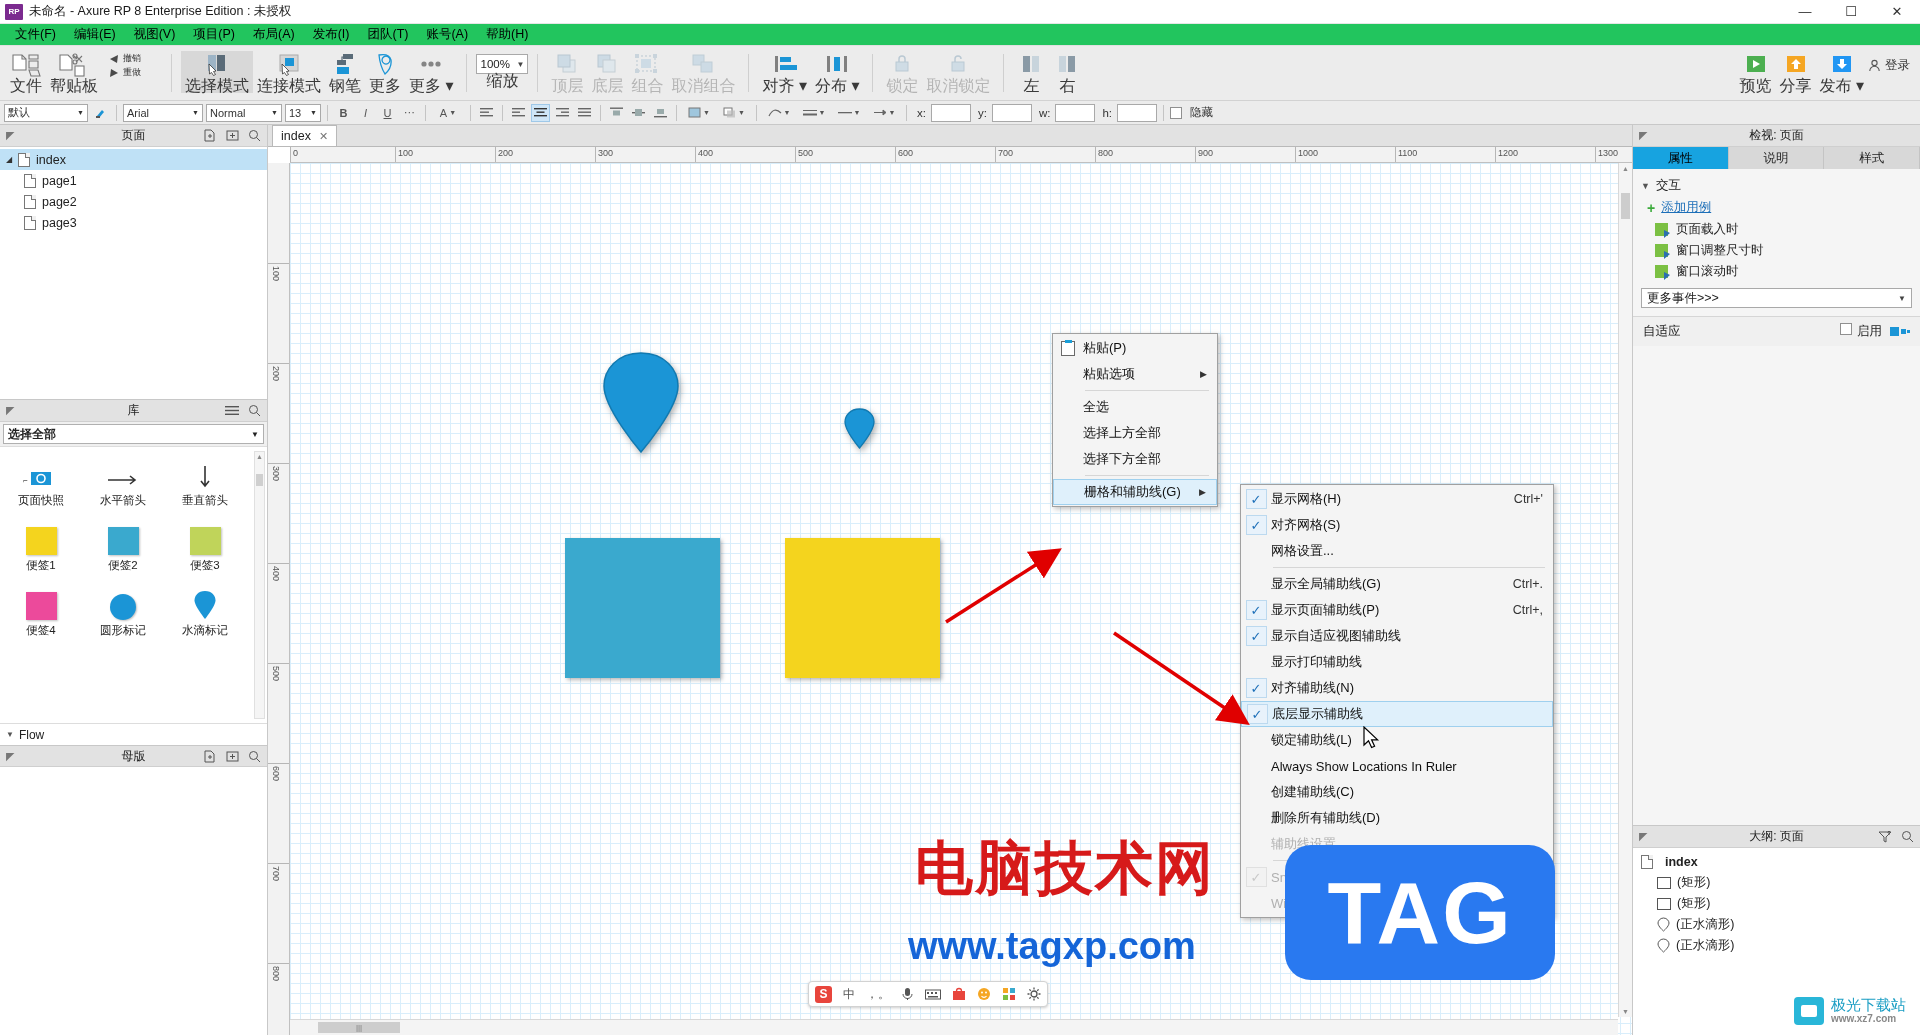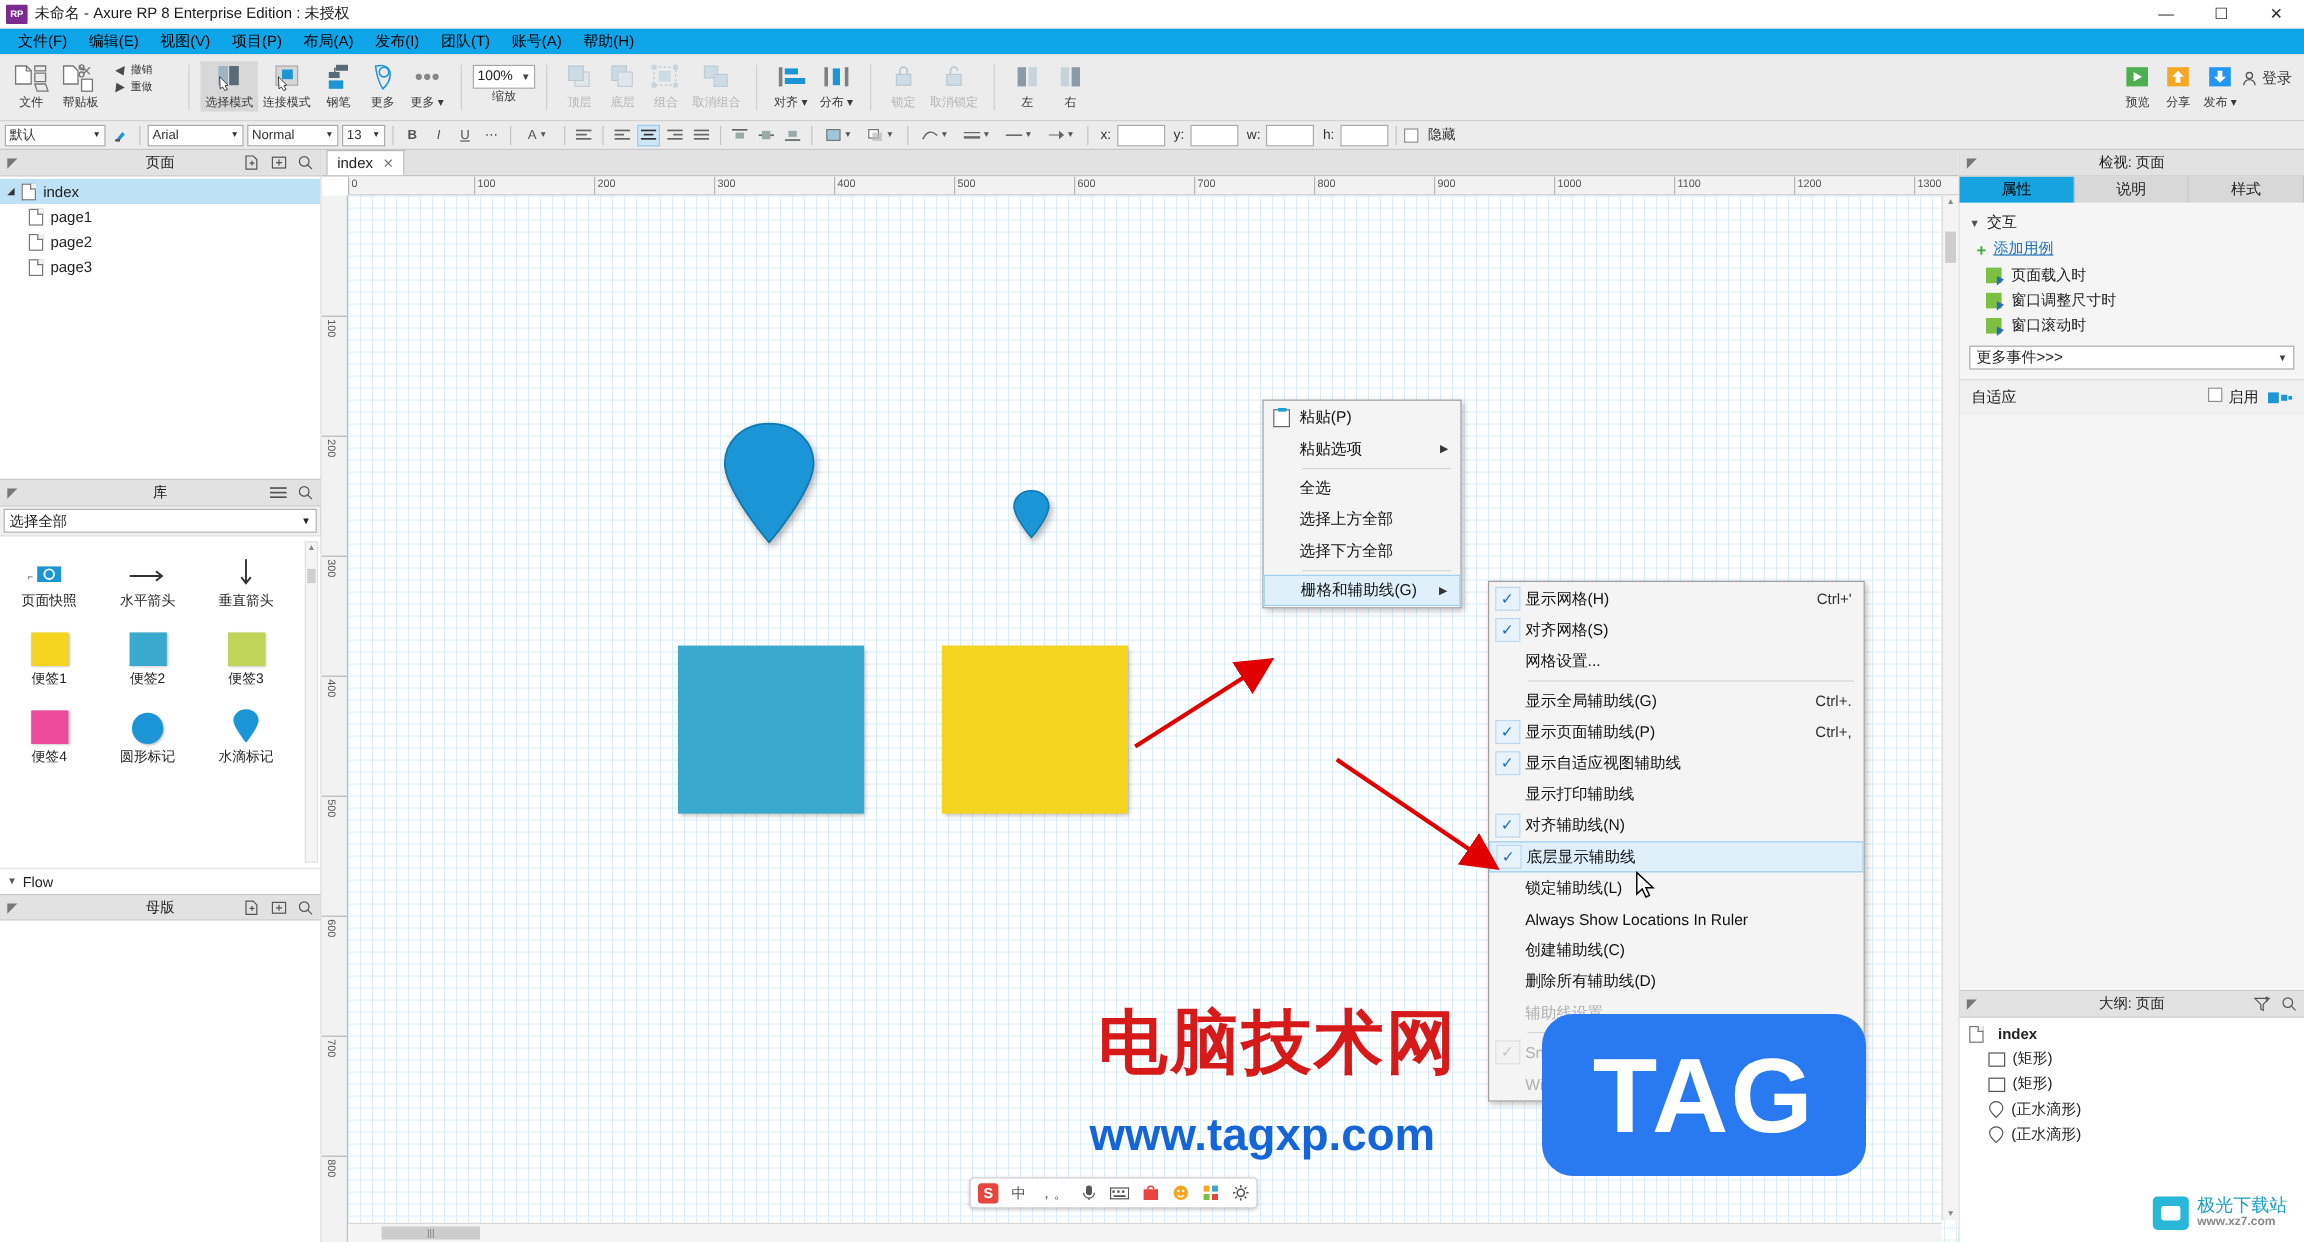--- a/index.html
+++ b/index.html
@@ -11,31 +11,31 @@
     overflow:hidden; position:relative;
   }
   
   .titlebar{height:24px;background:#fff;display:flex;align-items:center;border-bottom:1px solid #e6e6e6;}
   .tb-logo{width:18px;height:16px;margin:0 6px 0 5px;background:#7b2a8f;color:#fff;font-size:8px;
     display:flex;align-items:center;justify-content:center;font-weight:bold;border-radius:1px;}
   .tb-title{font-size:12.5px;color:#1a1a1a;}
   .tb-ctrls{margin-left:auto;display:flex;height:100%;}
   .tb-btn{width:46px;height:100%;display:flex;align-items:center;justify-content:center;color:#333;font-size:13px;}
   
-  .menubar{height:22px;background:#0ea5e9;display:flex;align-items:center;padding-left:6px;border-bottom:1px solid #e0e0e0;}
+  .menubar{height:22px;background:#22c55e;display:flex;align-items:center;padding-left:6px;border-bottom:1px solid #e0e0e0;}
   .menu-item{padding:2px 9px;font-size:12.5px;color:#000;cursor:default;}
   
   .toolbar{height:55px;background:#ececec;display:flex;align-items:stretch;border-bottom:1px solid #d2d2d2;position:relative;}
   .tgrp{display:flex;align-items:flex-start;padding:5px 6px 0 6px;position:relative;}
   .tsep{width:1px;background:#cfcfcf;margin:8px 3px;}
   .tbtn{display:flex;flex-direction:column;align-items:center;justify-content:flex-start;
     min-width:34px;padding:2px 4px;cursor:default;}
   .tbtn.active{background:#d8d8d8;}
   .ticon{height:26px;display:flex;align-items:center;justify-content:center;}
-  .tlabel{font-size:10px;color:#3a3a3a;line-height:11px;margin-top:1px;white-space:nowrap;}
+  .tlabel{font-size:16px;color:#3a3a3a;line-height:11px;margin-top:1px;white-space:nowrap;}
   .tlabel.dim{color:#b5b5b5;}
   .zoombox{display:flex;flex-direction:column;align-items:center;padding-top:3px;}
   .zoomsel{width:52px;height:20px;background:#fff;border:1px solid #a9a9a9;display:flex;align-items:center;
     justify-content:space-between;padding:0 3px;font-size:11.5px;}
   .tb-right{margin-left:auto;display:flex;align-items:flex-start;padding-top:5px;padding-right:10px;}
   
   .formatbar{height:24px;background:#ececec;display:flex;align-items:center;padding:0 4px;gap:3px;
     border-bottom:1px solid #c8c8c8;}
   .fsel{height:18px;background:#fff;border:1px solid #a9a9a9;display:flex;align-items:center;
     justify-content:space-between;padding:0 3px;font-size:11px;color:#333;}
@@ -55,21 +55,21 @@
   .ph-right{margin-left:auto;display:flex;gap:9px;z-index:2;align-items:center;}
   .pagetree{background:#fff;flex:0 0 252px;overflow:auto;padding-top:2px;}
   .ptrow{height:21px;display:flex;align-items:center;font-size:12.5px;padding-left:6px;}
   .ptrow.sel{background:#bfe1f6;}
   .ptrow .arrow{width:12px;font-size:8px;color:#333;}
   .docicon{width:12px;height:14px;border:1px solid #777;background:#fff;margin-right:6px;position:relative;flex:none;}
   .docicon:after{content:"";position:absolute;right:-1px;top:-1px;width:4px;height:4px;background:#f0f0f0;
     border-left:1px solid #777;border-bottom:1px solid #777;}
   .librarypanel{flex:1;display:flex;flex-direction:column;border-top:1px solid #c8c8c8;}
   .libsel{height:20px;margin:2px 3px;background:#fff;border:1px solid #b0b0b0;display:flex;align-items:center;
-    justify-content:space-between;padding:0 4px;font-size:12px;}
+    justify-content:space-between;padding:0 4px;font-size:12px;font-weight:bold;}
   .libgrid{flex:1;background:#fff;display:flex;flex-wrap:wrap;align-content:flex-start;padding:4px 0;
     position:relative;overflow:hidden;border-top:1px solid #ddd;}
   .libitem{width:82px;display:flex;flex-direction:column;align-items:center;margin:3px 0 8px 0;}
   .libthumb{height:36px;display:flex;align-items:flex-end;justify-content:center;}
   .liblabel{font-size:11.5px;color:#222;margin-top:3px;white-space:nowrap;}
   .libscroll{position:absolute;right:2px;top:4px;bottom:4px;width:11px;background:#f5f5f5;border:1px solid #e0e0e0;}
   .libscroll .thumb{position:absolute;top:22px;left:1px;right:1px;height:12px;background:#cfcfcf;}
   .libscroll .up{position:absolute;top:1px;left:0;right:0;text-align:center;font-size:7px;color:#888;}
   .flowbar{height:22px;border-top:1px solid #ddd;display:flex;align-items:center;padding-left:6px;
     font-size:12px;background:#fff;gap:5px;}

